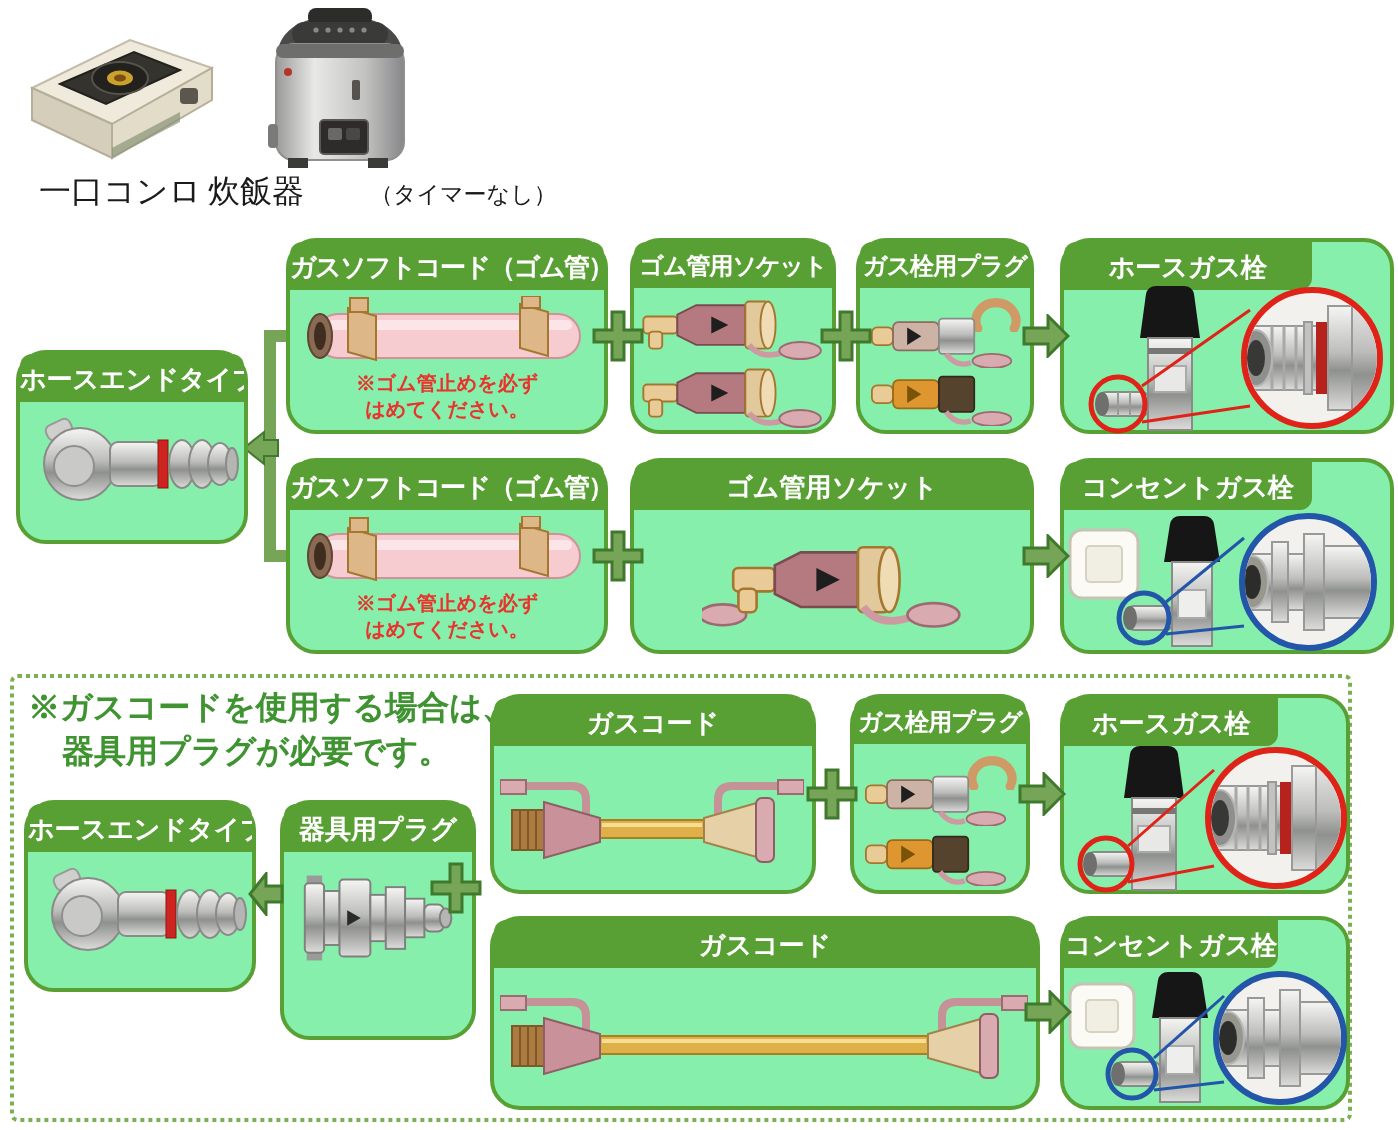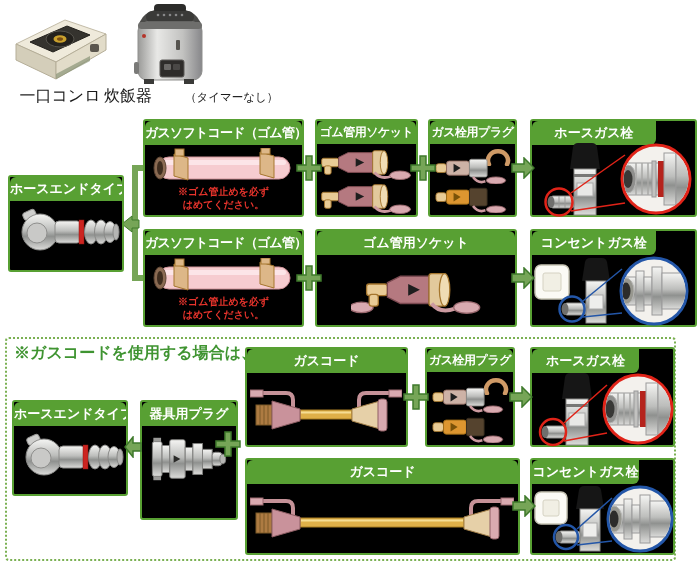--- a/index.html
+++ b/index.html
@@ -1,19 +1,19 @@
 <!DOCTYPE html>
 <html><head>
 <meta charset="utf-8">
 <style>
   html,body{margin:0;padding:0;background:#fff;}
   #canvas{position:relative;width:699px;height:565px;background:#fff;overflow:hidden;
-          font-family:Liberation Mono, monospace;}
+          font-family:Liberation Sans, sans-serif;}
   .abs{position:absolute;}
-  .pbox{position:absolute;background:#000000;border:2px solid #58a033;border-radius:3px;box-sizing:border-box;}
+  .pbox{position:absolute;background:#86efac;border:2px solid #58a033;border-radius:15px;box-sizing:border-box;}
   .hdr{background:#58a033;color:#fff;font-weight:bold;font-size:13px;line-height:1;
        text-align:center;padding:6px 0 5px 0;border-radius:6px 6px 0 0;white-space:nowrap;overflow:hidden;}
   .hdr-tight{letter-spacing:-0.8px;}
   .hdr-sm{font-size:12px;letter-spacing:-0.5px;}
   .hdr-partial{width:76%;border-radius:6px 0 6px 0;}
   .warn{position:absolute;left:0;right:0;bottom:3px;text-align:center;color:#e8342c;
         font-weight:bold;font-size:10px;line-height:1.25;}
   .appl-label{position:absolute;text-align:center;font-size:16px;color:#1a1a1a;white-space:nowrap;}
   .appl-label .sub{font-size:11.5px;margin-left:33px;}
   .dashed{position:absolute;left:5px;top:337px;width:671px;height:224px;border:2px dotted #7ab052;
@@ -273,20 +273,21 @@
 <svg class="abs" style="left:296px;top:265px" width="26" height="26" viewBox="0 0 26 26">
   <path d="M10,1 h6 v9 h9 v6 h-9 v9 h-6 v-9 h-9 v-6 h9 z" fill="#76a557" stroke="#3f7a2c" stroke-width="1.5"></path>
 </svg>
 <svg class="abs" style="left:511px;top:267px" width="24" height="22" viewBox="0 0 24 22">
   <polygon points="1,7 13,7 13,1 23,11 13,21 13,15 1,15" fill="#76a557" stroke="#3f7a2c" stroke-width="1.5"></polygon>
 </svg>
 
 <div class="dashed"></div>
 <div class="note">
   <span>※ガスコードを使用する場合は、</span>
+  <span class="l2">器具用プラグが必要です。</span>
 </div>
 
 <div class="pbox" style="left:12px;top:400px;width:116px;height:96px">
   <div class="hdr">ホースエンドタイプ</div>
   <svg class="abs" style="left:5px;top:26px" width="106" height="58" viewBox="0 0 106 58">
     <rect x="8" y="8" width="13" height="8" rx="3" transform="rotate(-25 14 12)" fill="#cfcfcd" stroke="#9a9a98"></rect>
     <circle cx="25" cy="29" r="18" fill="url(#chrome)" stroke="#8a8a88"></circle>
     <circle cx="22" cy="30" r="10" fill="#c9c9c7" stroke="#8f8f8d"></circle>
     <rect x="40" y="18" width="26" height="22" rx="4" fill="url(#chrome)" stroke="#8a8a88"></rect>
     <rect x="64" y="17" width="5" height="24" fill="#cc2420" stroke="#8f1713" stroke-width="0.5"></rect>

